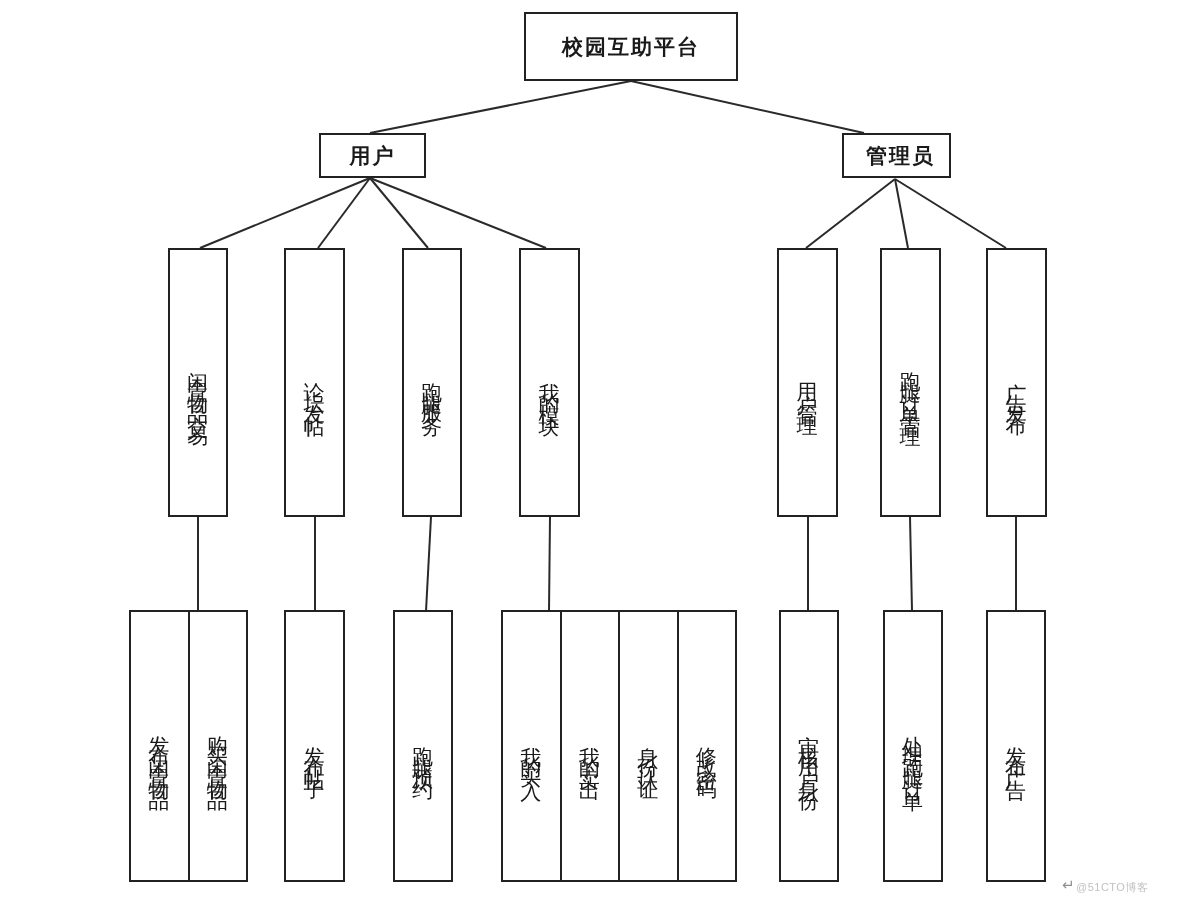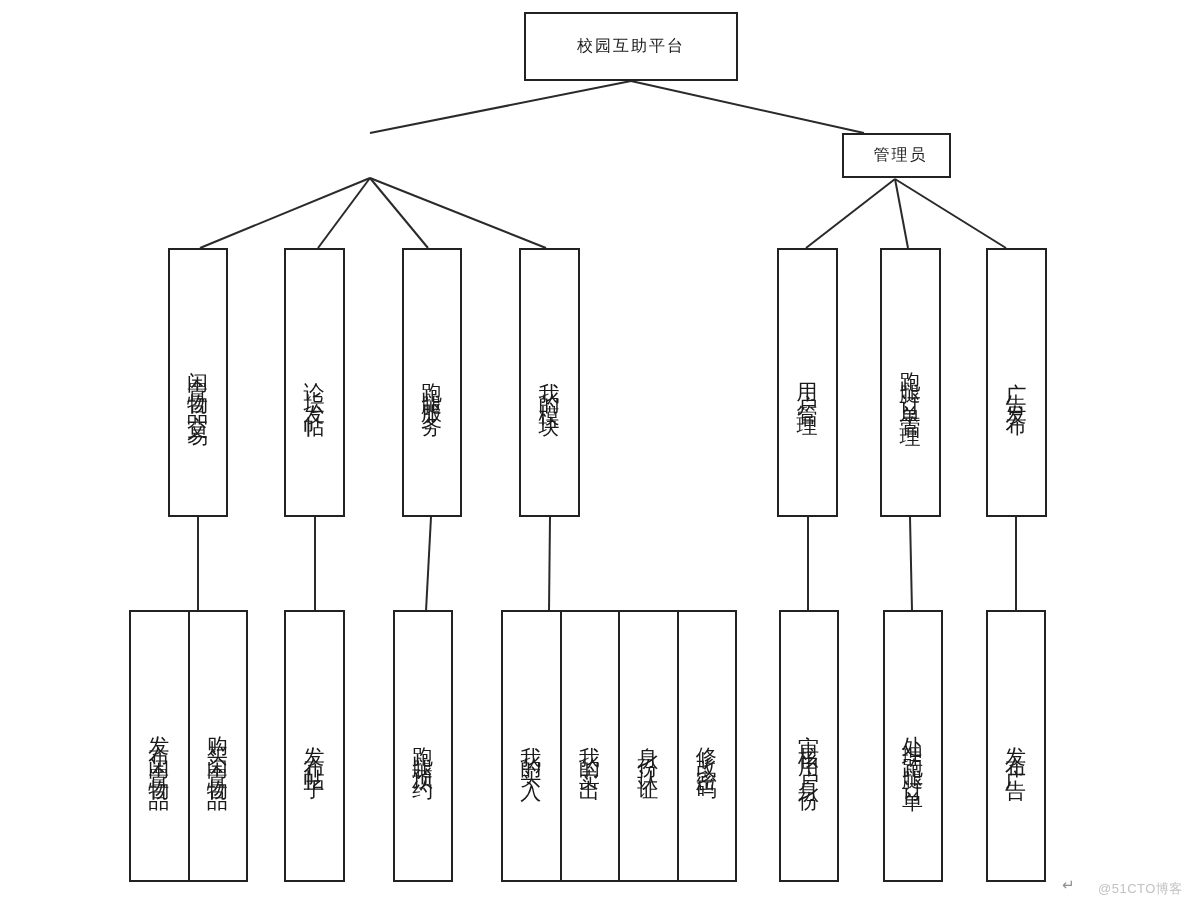--- a/index.html
+++ b/index.html
@@ -26,23 +26,24 @@
     position: absolute;
     box-sizing: border-box;
     border: 2px solid #222222;
     background: #ffffff;
     display: flex;
     align-items: center;
     justify-content: center;
     color: #1a1a1a;
   }
   .h-label {
-    font-size: 16px;
+    font-size: 21px;
     letter-spacing: 2px;
     white-space: nowrap;
+    font-weight: bold;
   }
   .v-label {
     writing-mode: vertical-rl;
     text-orientation: upright;
     font-size: 21px;
     line-height: 1;
     letter-spacing: 11px;
     
     margin-bottom: -11px;
   }
@@ -58,23 +59,23 @@
     display: flex;
     align-items: center;
     justify-content: center;
     color: #1a1a1a;
   }
   .cell + .cell {
     border-left: 2px solid #222222;
   }
   .watermark {
     position: absolute;
-    left: 1098px;
+    left: 1076px;
     top: 880px;
-    font-size: 13px;
+    font-size: 11px;
     color: #c2c2c2;
     letter-spacing: 0.5px;
     white-space: nowrap;
   }
   .return-mark {
     position: absolute;
     left: 1062px;
     top: 876px;
     font-size: 15px;
     color: #8f8f8f;
@@ -107,20 +108,23 @@
       <line x1="808" y1="517" x2="808" y2="611"></line>
       <line x1="910" y1="517" x2="912" y2="611"></line>
       <line x1="1016" y1="517" x2="1016" y2="611"></line>
     </g>
   </svg>
 
   <div class="box" style="left:524px; top:12px; width:214px; height:69px;">
     <span class="h-label">校园互助平台</span>
   </div>
 
+  <div class="box" style="left:319px; top:133px; width:107px; height:45px;">
+    <span class="h-label">用户</span>
+  </div>
   <div class="box" style="left:842px; top:133px; width:109px; height:45px;padding-left:8px;">
     <span class="h-label">管理员</span>
   </div>
 
   <div class="box" style="left:168px; top:248px; width:60px; height:269px;">
     <span class="v-label">闲置物品交易</span>
   </div>
   <div class="box" style="left:284px; top:248px; width:61px; height:269px;">
     <span class="v-label">论坛发帖</span>
   </div>

